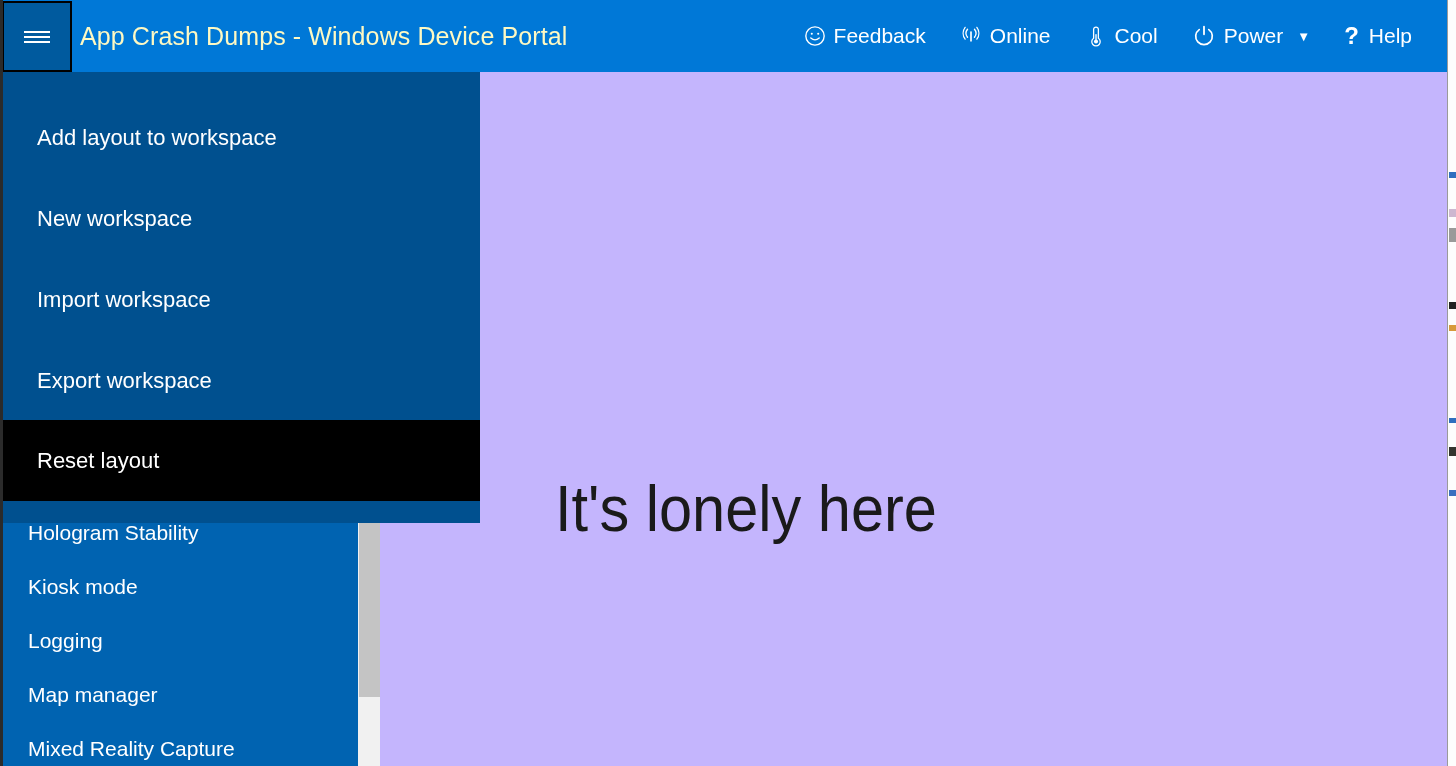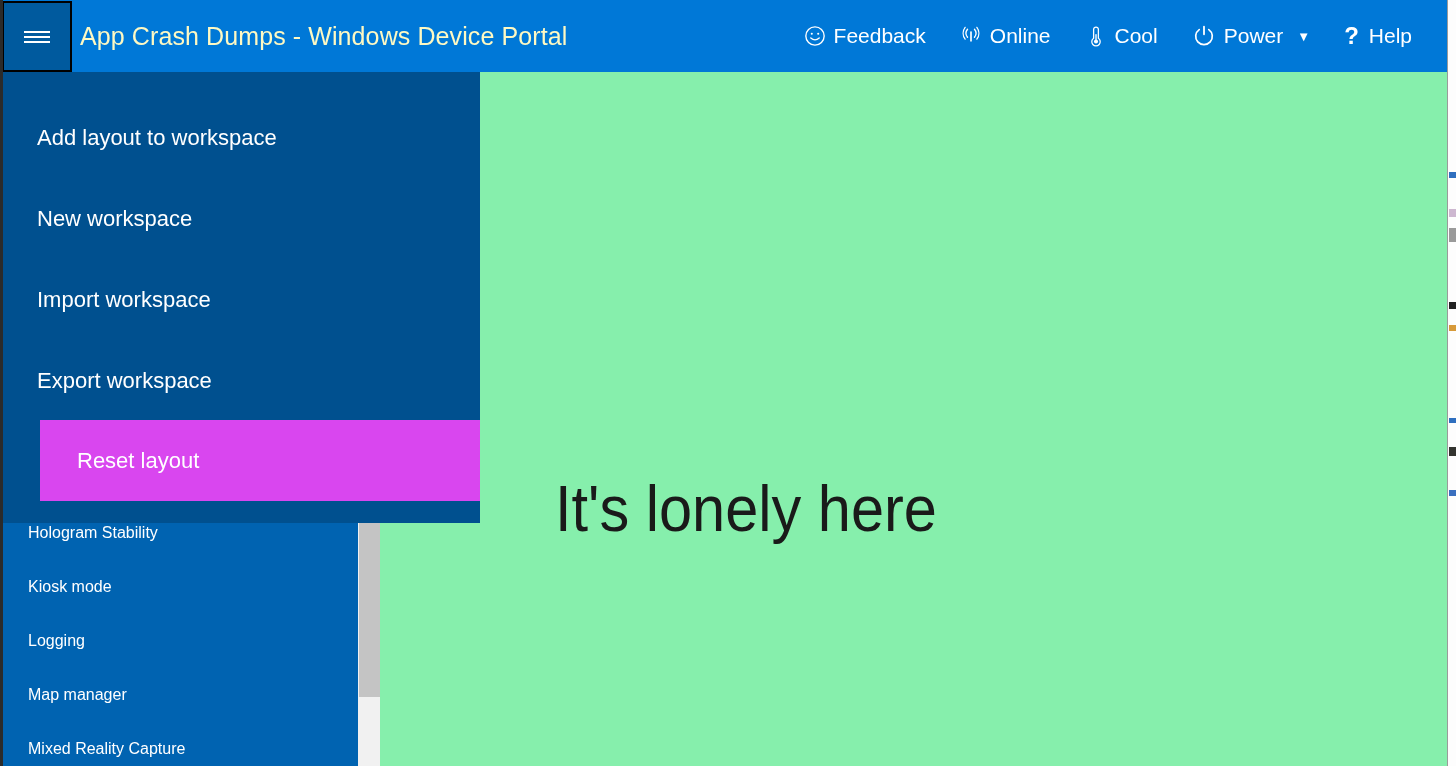--- a/index.html
+++ b/index.html
@@ -142,21 +142,21 @@
   }
   .sidebar-item {
     position: absolute;
     left: 0;
     width: 358px;
     height: 54px;
     line-height: 54px;
     padding-left: 28px;
     box-sizing: border-box;
     color: #ffffff;
-    font-size: 16px;
+    font-size: 21px;
     white-space: nowrap;
     cursor: pointer;
   }
   .scrollbar-track {
     position: absolute;
     left: 358px;
     top: 523px;
     width: 22px;
     height: 243px;
     background: #f1f1f1;
@@ -191,32 +191,31 @@
     height: 81px;
     line-height: 81px;
     padding-left: 37px;
     box-sizing: border-box;
     color: #ffffff;
     font-size: 22px;
     white-space: nowrap;
     cursor: pointer;
   }
   .menu-item.highlighted {
-    background: #d946ef;
-    margin-left: 40px;
+    background: #000000;
   }
 
   
   .content {
     position: absolute;
     left: 380px;
     top: 72px;
     right: 9px;
     bottom: 0;
-    background: #86efac;
+    background: #c4b5fd;
     z-index: 5;
   }
   .empty-title {
     position: absolute;
     left: 175px;
     top: 400px;
     font-size: 64px;
     font-weight: 300;
     color: #1a1a1a;
     letter-spacing: 0px;

